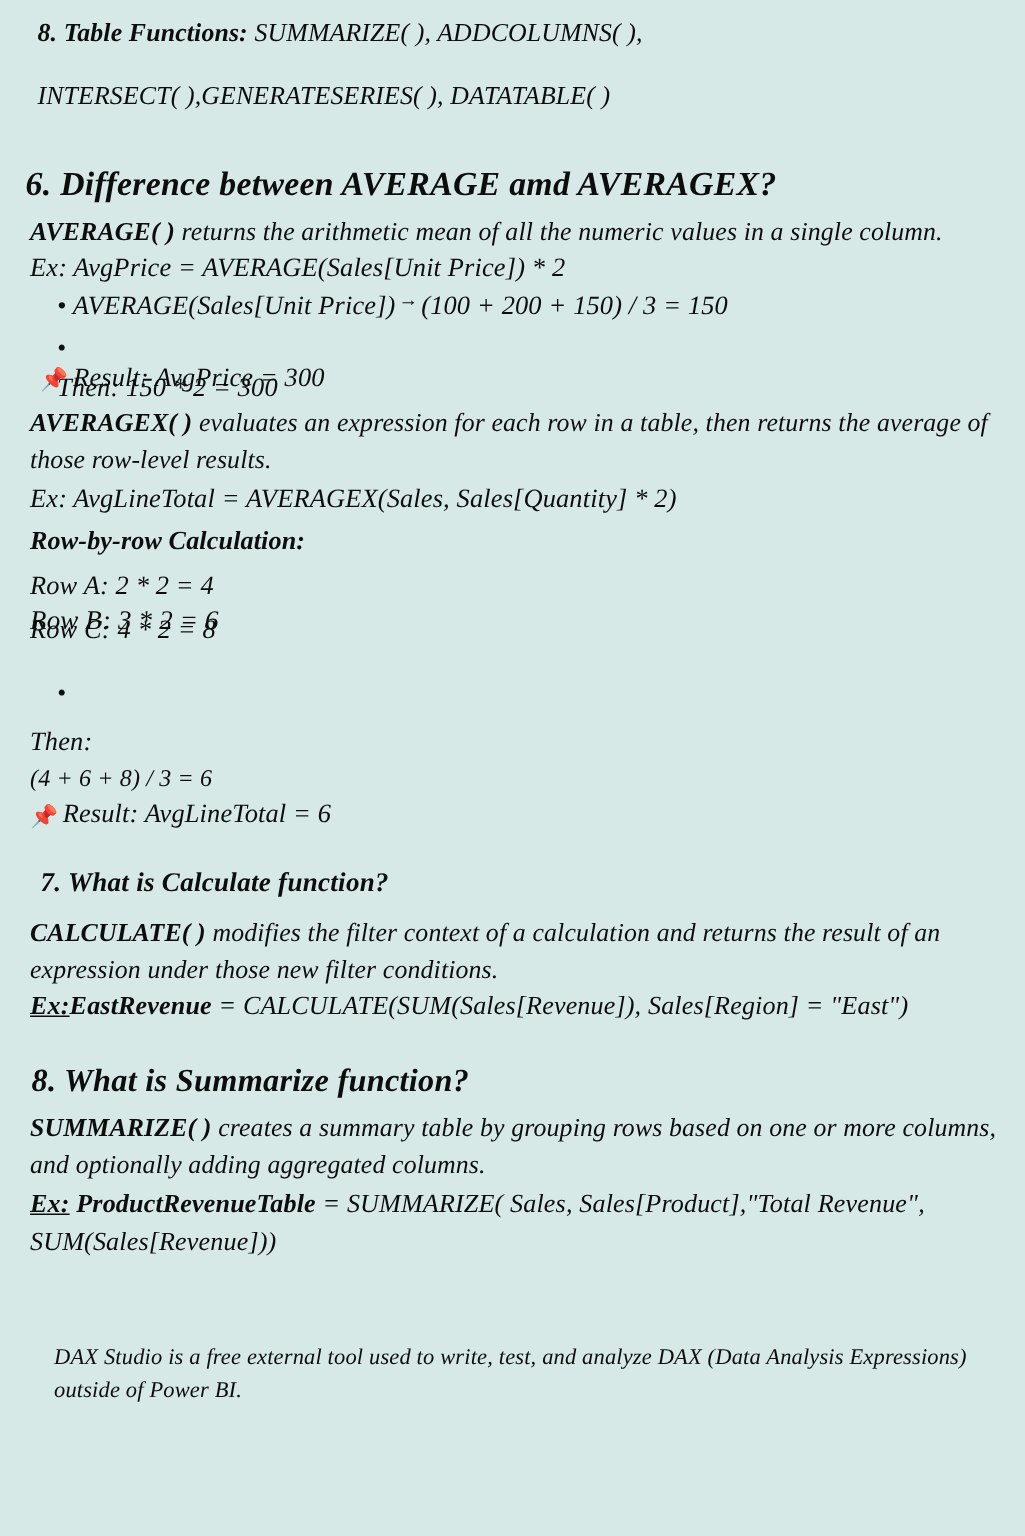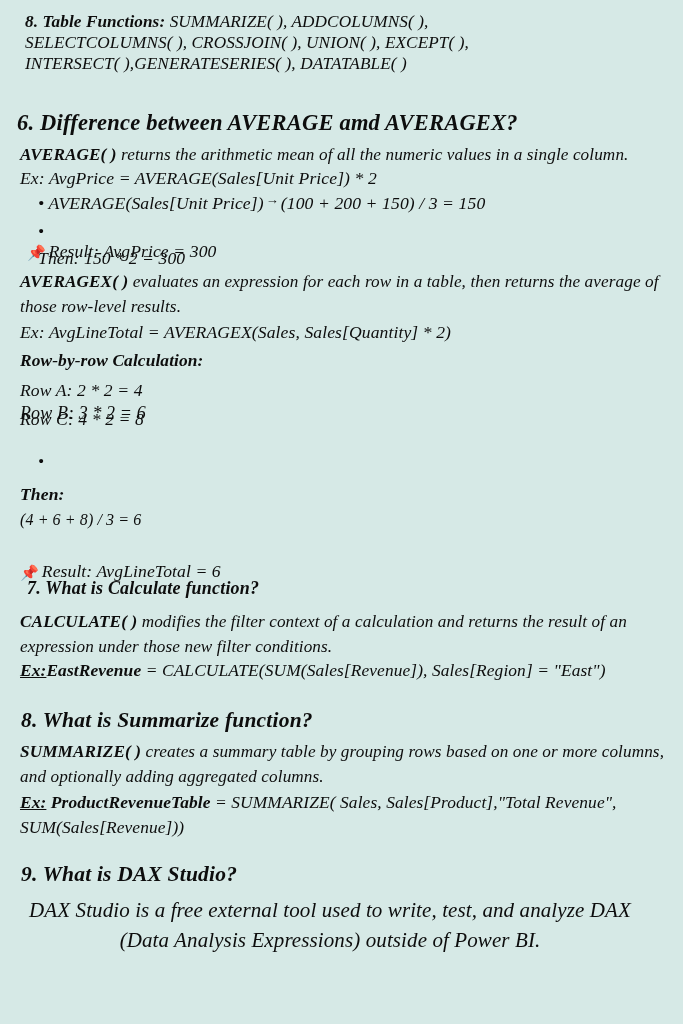--- a/index.html
+++ b/index.html
@@ -83,46 +83,46 @@
     vertical-align: -1px;
   }
 
   #avgx-def  { left: 20px; top: 270px; width: 640px; font-size: 17.2px; line-height: 1.45; }
   #avgx-ex   { left: 20px; top: 322px; width: 650px; font-size: 17.6px; }
   #avgx-rbr  { left: 20px; top: 350px; font-size: 17.4px; font-weight: bold; }
   #row-a     { left: 20px; top: 380px; font-size: 17.6px; }
   #row-b     { left: 20px; top: 403px; font-size: 18px; }
   #row-c     { left: 20px; top: 409px; font-size: 17.6px; }
   #empty-bullet2 { left: 38px; top: 452px; font-size: 17px; }
-  #avgx-then { left: 20px; top: 484px; font-size: 17.6px; font-weight: bold; }
+  #avgx-then { left: 20px; top: 484px; font-size: 17.6px; }
   #avgx-calc { left: 20px; top: 510px; font-size: 16px; }
-  #avgx-result { left: 20px; top: 532px; font-size: 17.6px; margin-top: 29px; }
+  #avgx-result { left: 20px; top: 532px; font-size: 17.6px; }
 
   
   #h7 { left: 27px; top: 578px; font-size: 18px; }
   #calc-def { left: 20px; top: 610px; width: 650px; font-size: 17.2px; line-height: 1.45; }
   #calc-ex  { left: 20px; top: 660px; width: 660px; font-size: 17.4px; }
 
   
   #h8 { left: 21px; top: 708px; font-size: 21.5px; }
   #summ-def { left: 20px; top: 740px; width: 650px; font-size: 17.2px; line-height: 1.45; }
   #summ-ex  { left: 20px; top: 790px; width: 640px; font-size: 17.4px; line-height: 1.45; }
 
   
   #h9 { left: 21px; top: 862px; font-size: 21.5px; }
-  #dax-def { left: 20px; top: 895px; width: 620px; font-size: 21px; line-height: 1.45; text-align: center; }
+  #dax-def { left: 36px; top: 895px; width: 620px; font-size: 15px; line-height: 1.45; }
 </style>
 </head>
 <body>
 
 <div class="page">
 
   <div class="blk body-text" id="item8-block">
     <span class="lead">8. Table Functions:</span><span> SUMMARIZE( ), ADDCOLUMNS( ),</span><br>
-    <span>SELECTCOLUMNS( ), CROSSJOIN( ), UNION( ), EXCEPT( ),</span><br>
+    <br>
     <span>INTERSECT( ),GENERATESERIES( ), DATATABLE( )</span>
   </div>
 
   <div class="heading" id="h6">6. Difference between AVERAGE amd AVERAGEX?</div>
 
   <div class="blk" id="avg-def">
     <span class="bold">AVERAGE( )</span><span> returns the arithmetic mean of all the numeric values in a single column.</span>
   </div>
 
   <div class="blk" id="avg-ex">Ex: AvgPrice = AVERAGE(Sales[Unit Price]) * 2</div>
@@ -174,17 +174,16 @@
   <div class="heading" id="h8">8. What is Summarize function?</div>
 
   <div class="blk" id="summ-def">
     <span class="bold">SUMMARIZE( )</span><span> creates a summary table by grouping rows based on one or more columns, and optionally adding aggregated columns.</span>
   </div>
 
   <div class="blk" id="summ-ex">
     <span class="bold ul">Ex:</span><span class="bold"> ProductRevenueTable</span><span> = SUMMARIZE( Sales, Sales[Product],"Total Revenue", SUM(Sales[Revenue]))</span>
   </div>
 
-  <div class="heading" id="h9">9. What is DAX Studio?</div>
 
   <div class="blk" id="dax-def">DAX Studio is a free external tool used to write, test, and analyze DAX (Data Analysis Expressions) outside of Power BI.</div>
 
 </div>
 
 </body></html>

